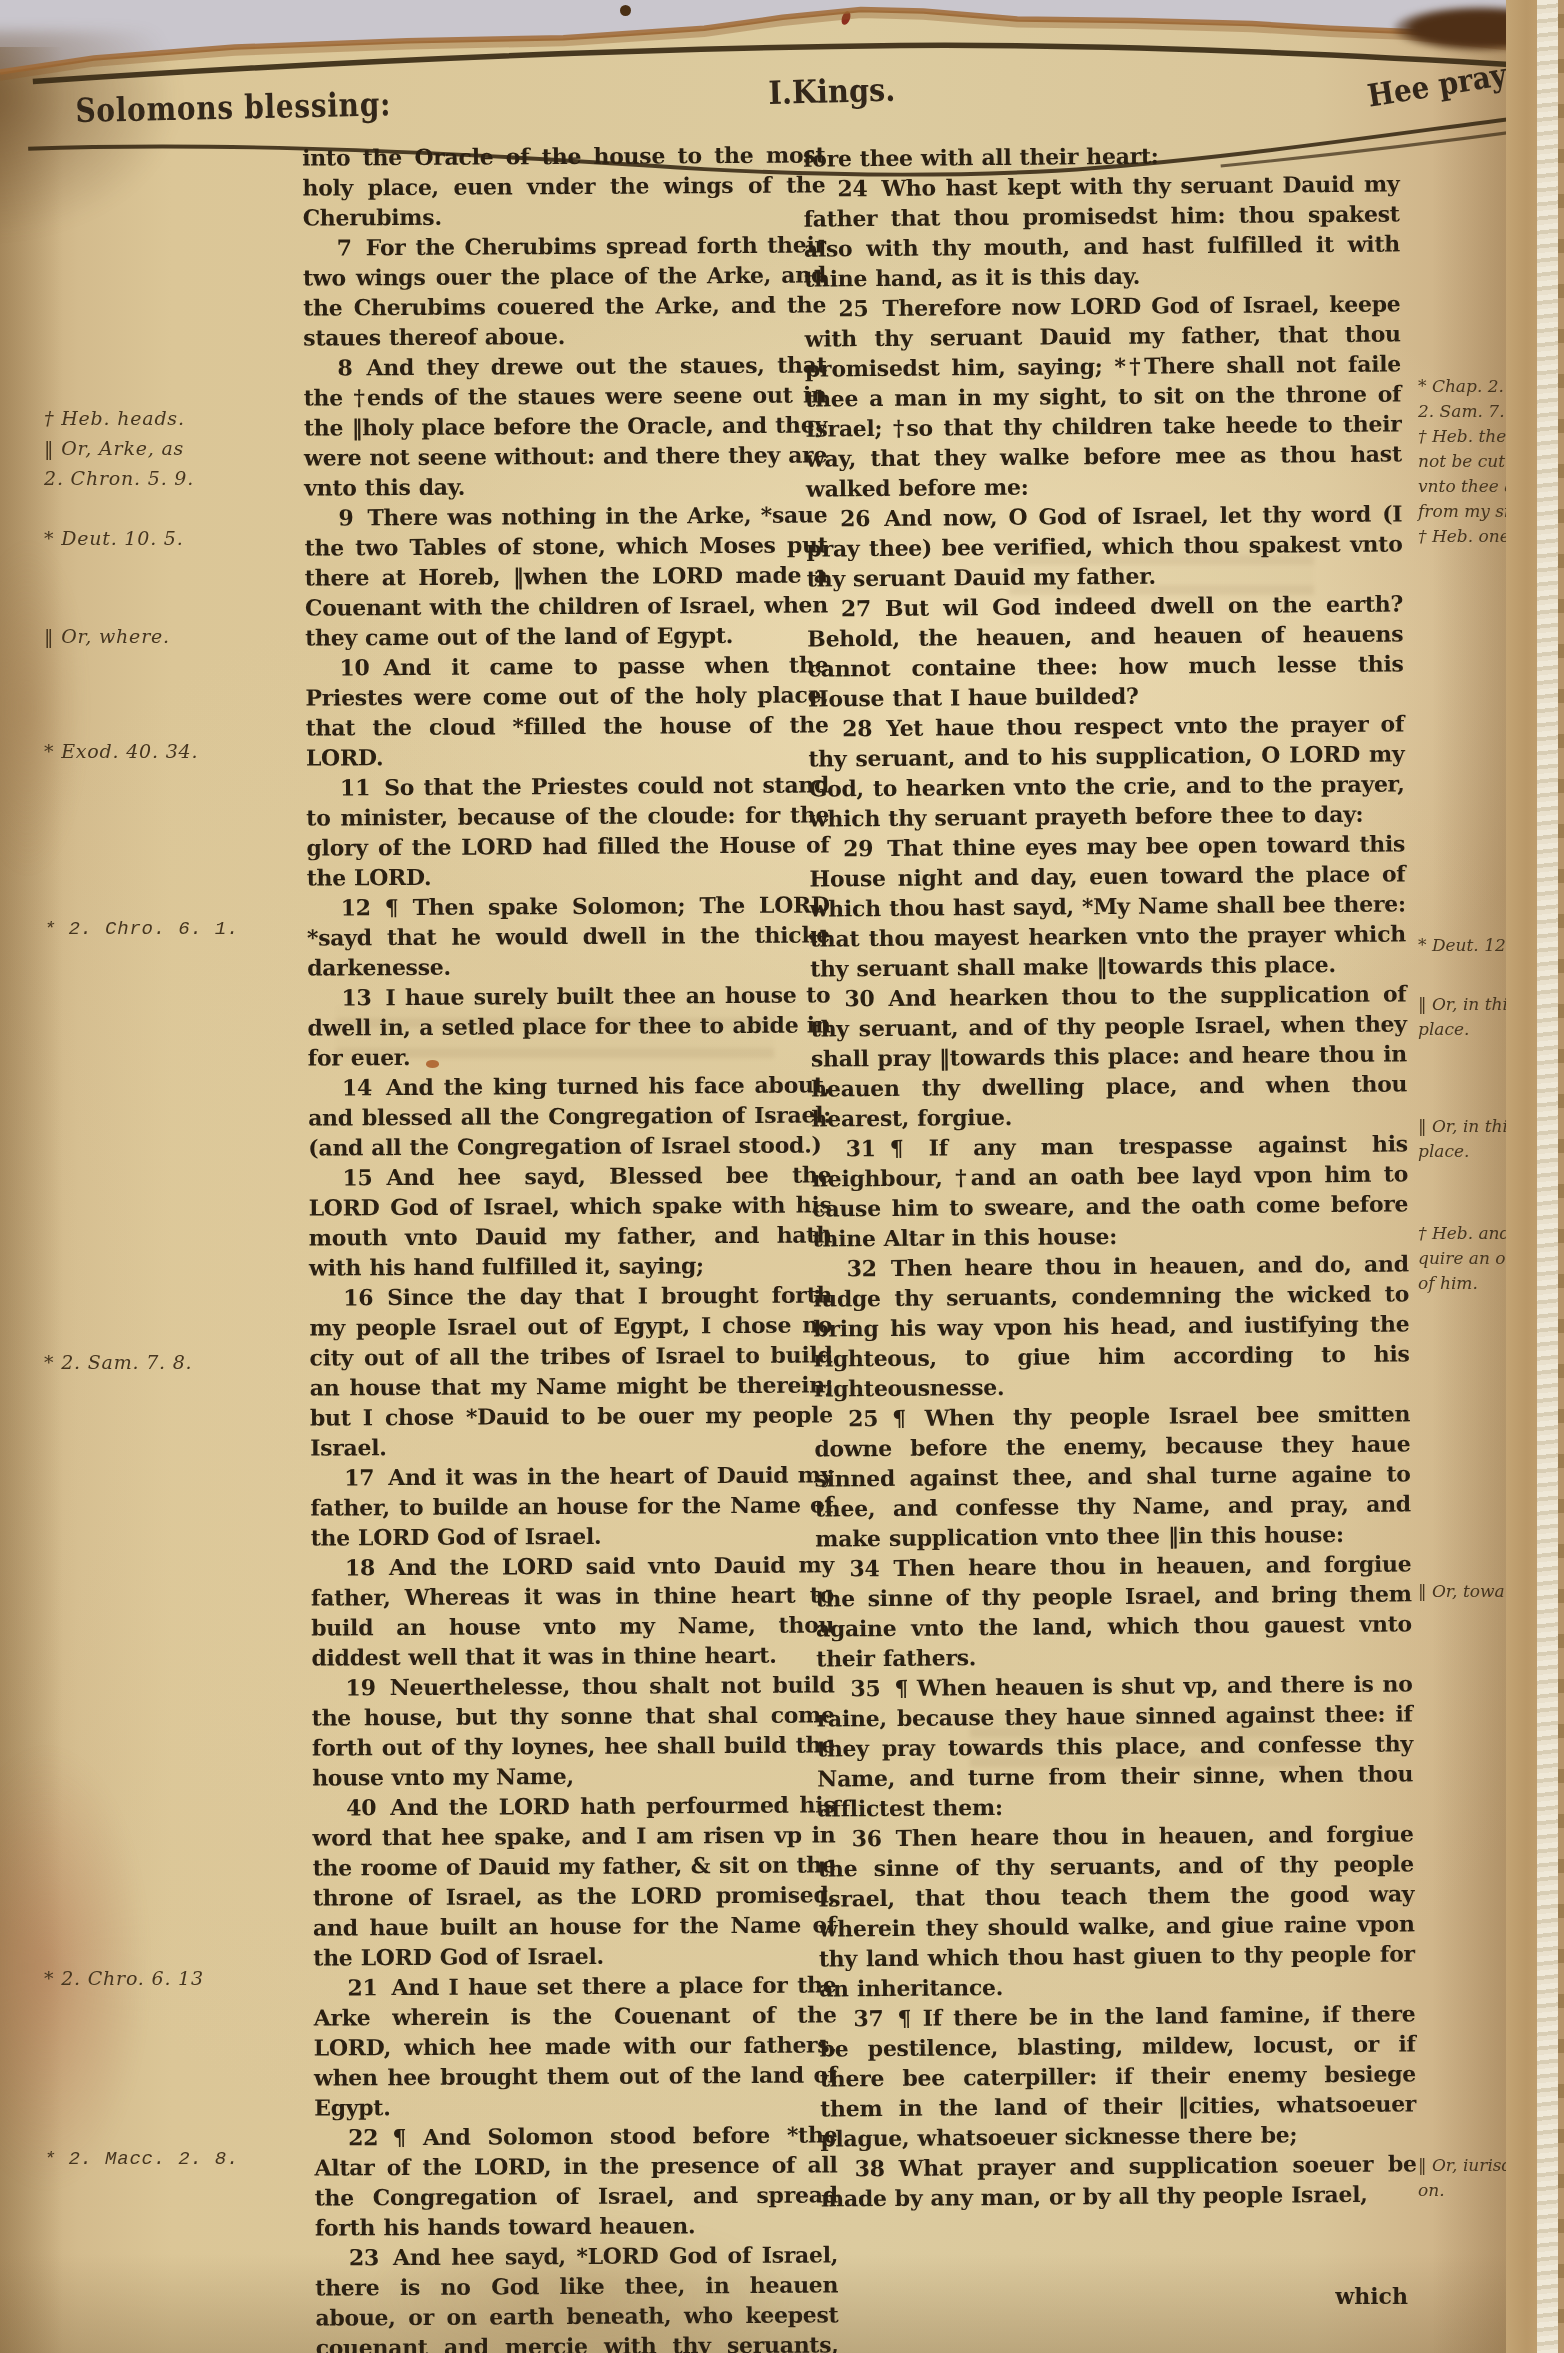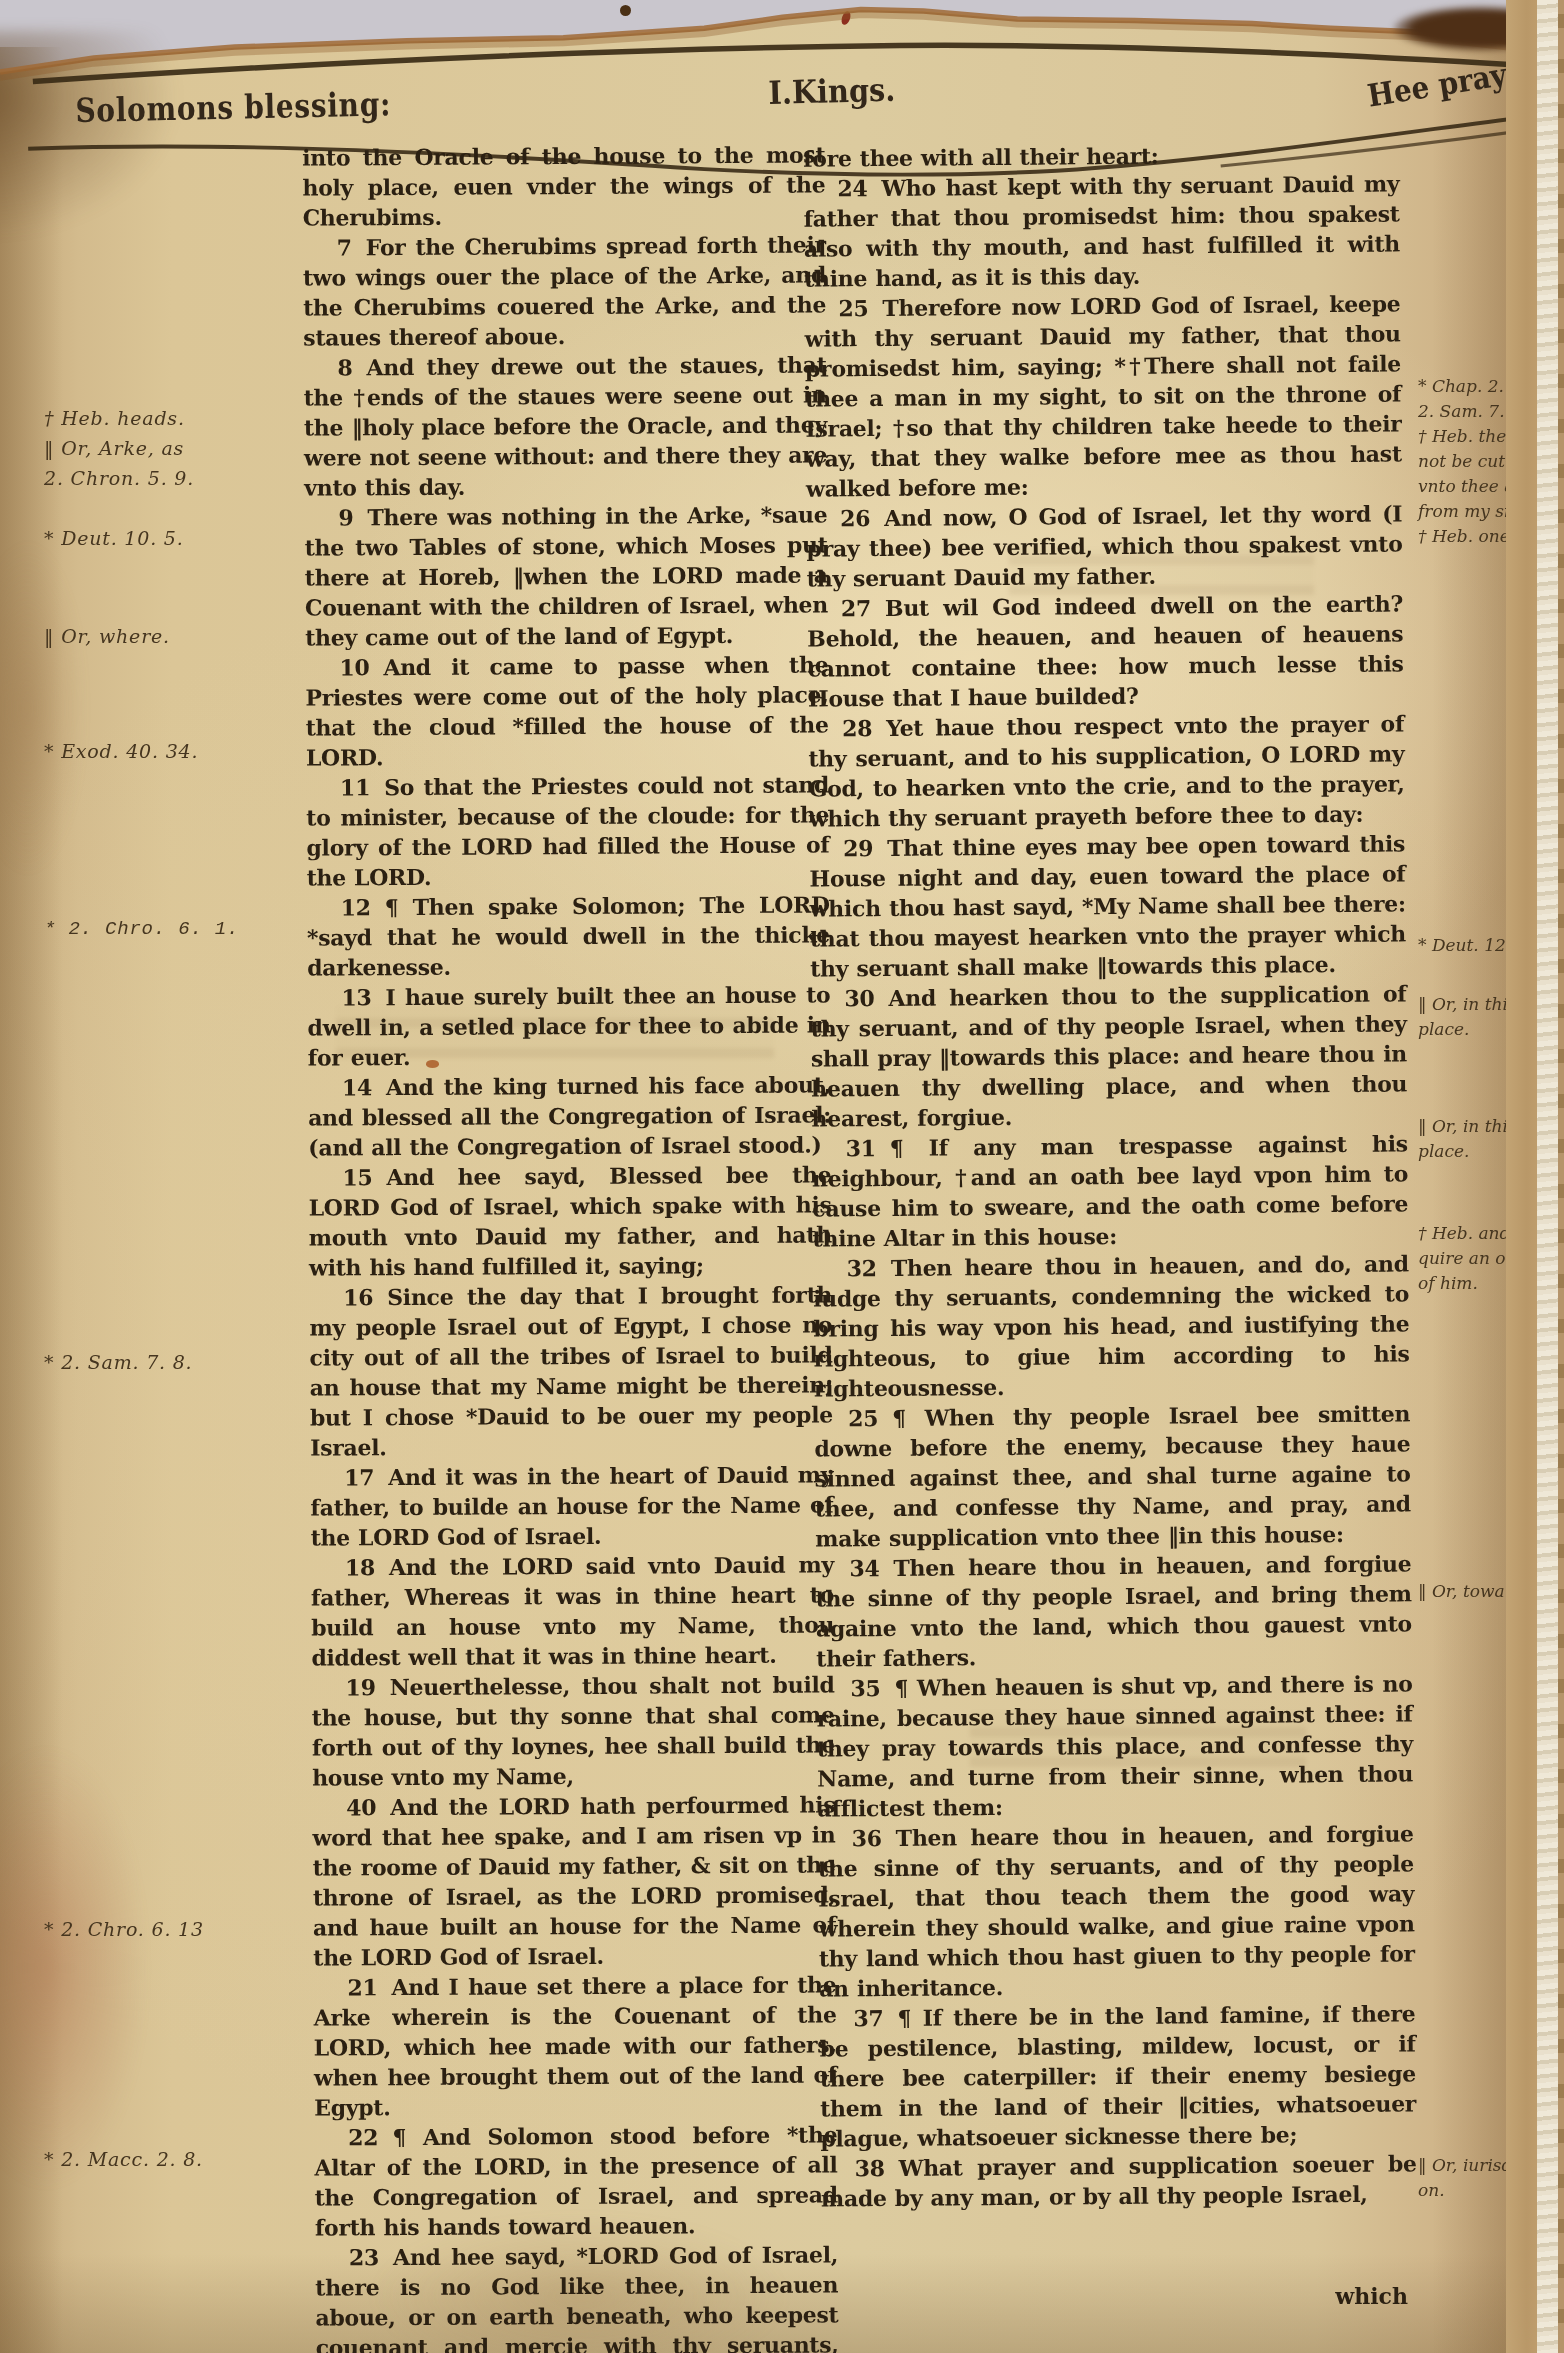--- a/index.html
+++ b/index.html
@@ -165,24 +165,24 @@
       </div>
       <div class="mnote mnote-left" style="top: 736px;">
         <div class="mline">* Exod. 40. 34.</div>
       </div>
       <div class="mnote mnote-left" style="top: 914px; font-family: Liberation Mono, monospace;">
         <div class="mline">* 2. Chro. 6. 1.</div>
       </div>
       <div class="mnote mnote-left" style="top: 1347px;">
         <div class="mline">* 2. Sam. 7. 8.</div>
       </div>
-      <div class="mnote mnote-left" style="top: 1914px;">
+      <div class="mnote mnote-left" style="top: 1963px;">
         <div class="mline">* 2. Chro. 6. 13</div>
       </div>
-      <div class="mnote mnote-left" style="top: 2144px;">
+      <div class="mnote mnote-left" style="top: 2144px; font-family: Liberation Mono, monospace;">
         <div class="mline">* 2. Macc. 2. 8.</div>
       </div>
     </div>
   <div>
       <div class="mnote mnote-right" style="top: 374px;">
         <div class="mline">* Chap. 2. 4.</div>
         <div class="mline">2. Sam. 7. 12.</div>
         <div class="mline">† Heb. there shall</div>
         <div class="mline">not be cut off</div>
         <div class="mline">vnto thee a man</div>

